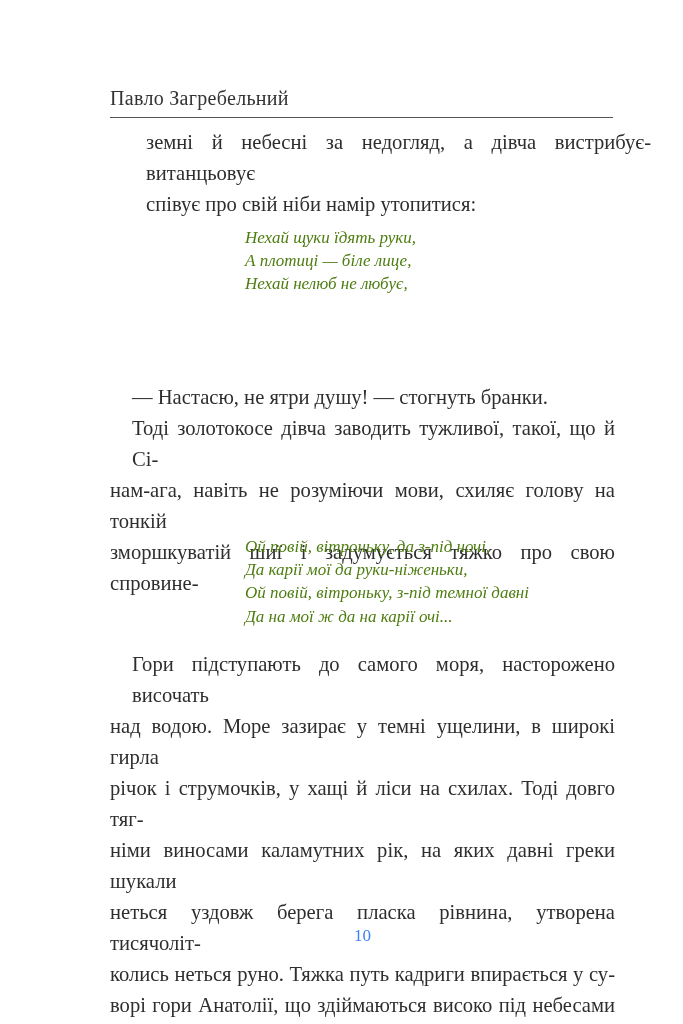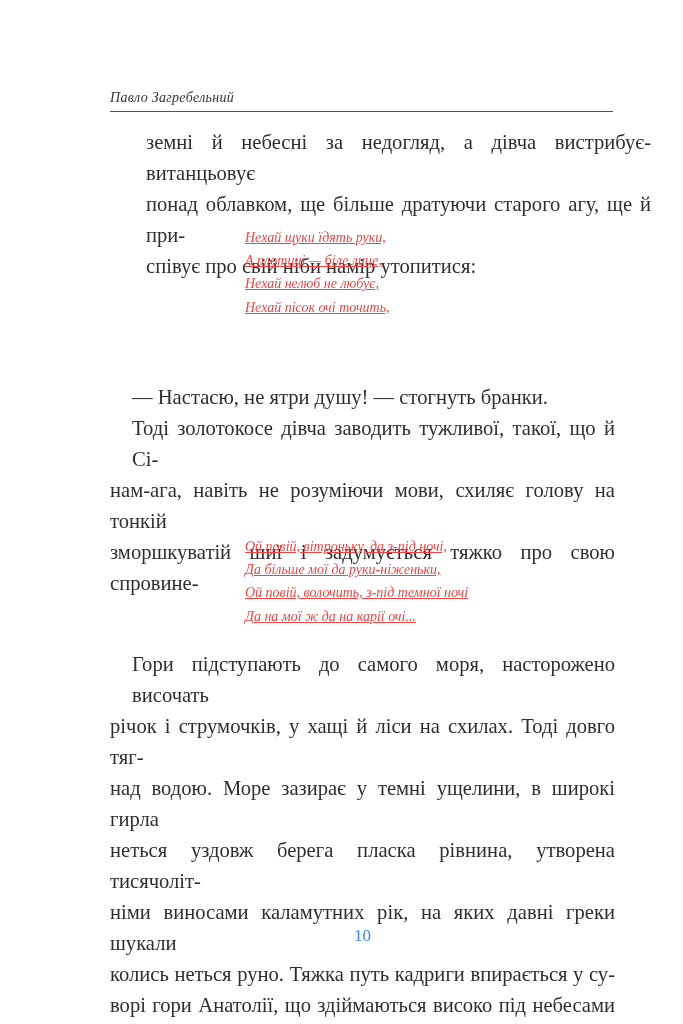--- a/index.html
+++ b/index.html
@@ -20,27 +20,26 @@
       left: 110px;
       top: 0;
       width: 505px;
       height: 1024px;
     }
     .running-head {
       position: absolute;
       top: 88px;
       left: 0;
       width: 503px;
-      font-size: 14px;
+      font-size: 20px;
       letter-spacing: 0.3px;
       color: #333;
-      padding-bottom: 3px;
+      padding-bottom: 9px;
       border-bottom: 1.6px solid #555;
       line-height: 20px;
-      font-style: italic;
     }
     .body-text {
       position: absolute;
       left: 0;
       width: 505px;
       font-size: 20.6px;
       line-height: 31px;
       text-align: justify;
     }
     .para {
@@ -54,24 +53,23 @@
       text-align-last: justify;
       white-space: nowrap;
     }
     .para .line.last {
       text-align-last: left;
     }
     .verse {
       position: absolute;
       left: 135px;
       font-style: italic;
-      font-size: 14px;
+      font-size: 17px;
       line-height: 23.2px;
-      color: #ef4444;
-      text-decoration: underline;
+      color: #4d7c0f;
     }
     .verse .vline { display: block; white-space: nowrap; }
     .page-number {
       position: absolute;
       top: 926px;
       left: 0;
       width: 505px;
       text-align: center;
       font-size: 17px;
       color: #3b82f6;
@@ -80,60 +78,58 @@
 </head>
 <body>
 
 <div class="page">
 
   <div class="running-head">Павло Загребельний</div>
 
   <div class="body-text" style="top:127px;margin-left:36px;">
     <p class="para">
       <span class="line" style="white-space: normal; text-align: justify; text-align-last: justify;">земні й небесні за недогляд, а дівча вистрибує-витанцьовує</span>
-      <span class="line" style="white-space: normal; text-align: justify; text-align-last: justify;">понад облавком, ще більше дратуючи старого агу, ще й при-</span>
       <span class="line last">співує про свій ніби намір утопитися:</span>
     </p>
   </div>
 
   <div class="verse" style="top:226px;">
     <span class="vline">Нехай щуки їдять руки,</span>
     <span class="vline">А плотиці — біле лице,</span>
     <span class="vline">Нехай нелюб не любує,</span>
-    <span class="vline">Нехай пісок очі точить,</span>
   </div>
 
   <div class="body-text" style="top:382px;">
     <p class="para">
       <span class="line last" style="padding-left:22px;">— Настасю, не ятри душу! — стогнуть бранки.</span>
     </p>
   </div>
 
   <div class="body-text" style="top:413px;">
     <p class="para">
       <span class="line" style="padding-left: 22px; white-space: normal; text-align: justify; text-align-last: justify;">Тоді золотокосе дівча заводить тужливої, такої, що й Сі-</span>
       <span class="line" style="white-space: normal; text-align: justify; text-align-last: justify;">нам-ага, навіть не розуміючи мови, схиляє голову на тонкій</span>
       <span class="line" style="white-space: normal; text-align: justify; text-align-last: justify;">зморшкуватій шиї і задумується тяжко про свою спровине-</span>
     </p>
   </div>
 
   <div class="verse" style="top:535px;">
     <span class="vline">Ой повій, вітроньку, да з-під ночі,</span>
-    <span class="vline">Да більше мої да руки-ніженьки,</span>
-    <span class="vline">Ой повій, волочить, з-під темної ночі</span>
+    <span class="vline">Да карії мої да руки-ніженьки,</span>
+    <span class="vline">Ой повій, вітроньку, з-під темної давні</span>
     <span class="vline">Да на мої ж да на карії очі...</span>
   </div>
 
   <div class="body-text" style="top:649px;">
     <p class="para">
       <span class="line" style="padding-left: 22px; white-space: normal; text-align: justify; text-align-last: justify;">Гори підступають до самого моря, насторожено височать</span>
+      <span class="line" style="white-space: normal; text-align: justify; text-align-last: justify;">над водою. Море зазирає у темні ущелини, в широкі гирла</span>
       <span class="line" style="white-space: normal; text-align: justify; text-align-last: justify;">річок і струмочків, у хащі й ліси на схилах. Тоді довго тяг-</span>
-      <span class="line" style="white-space: normal; text-align: justify; text-align-last: justify;">над водою. Море зазирає у темні ущелини, в широкі гирла</span>
+      <span class="line" style="white-space: normal; text-align: justify; text-align-last: justify;">німи виносами каламутних рік, на яких давні греки шукали</span>
       <span class="line" style="white-space: normal; text-align: justify; text-align-last: justify;">неться уздовж берега пласка рівнина, утворена тисячоліт-</span>
-      <span class="line" style="white-space: normal; text-align: justify; text-align-last: justify;">німи виносами каламутних рік, на яких давні греки шукали</span>
       <span class="line" style="white-space: normal; text-align: justify; text-align-last: justify;">колись неться руно. Тяжка путь кадриги впирається у су-</span>
       <span class="line" style="white-space: normal; text-align: justify; text-align-last: justify;">ворі гори Анатолії, що здіймаються високо під небесами</span>
       <span class="line" style="white-space: normal; text-align: justify; text-align-last: justify;">за смугою круглих горбів, піщаних кіс і пасовиськ. На ву-</span>
 
     </p>
   </div>
 
   <div class="page-number">10</div>
 
 </div>

